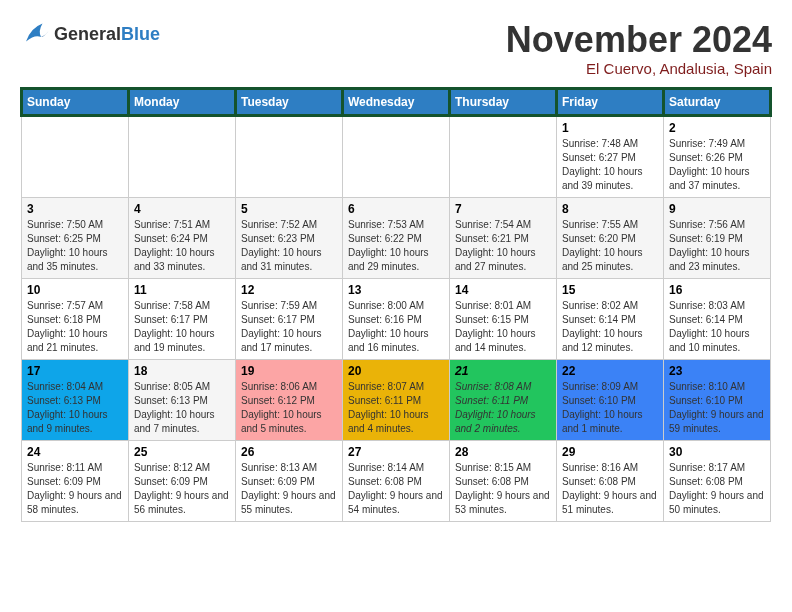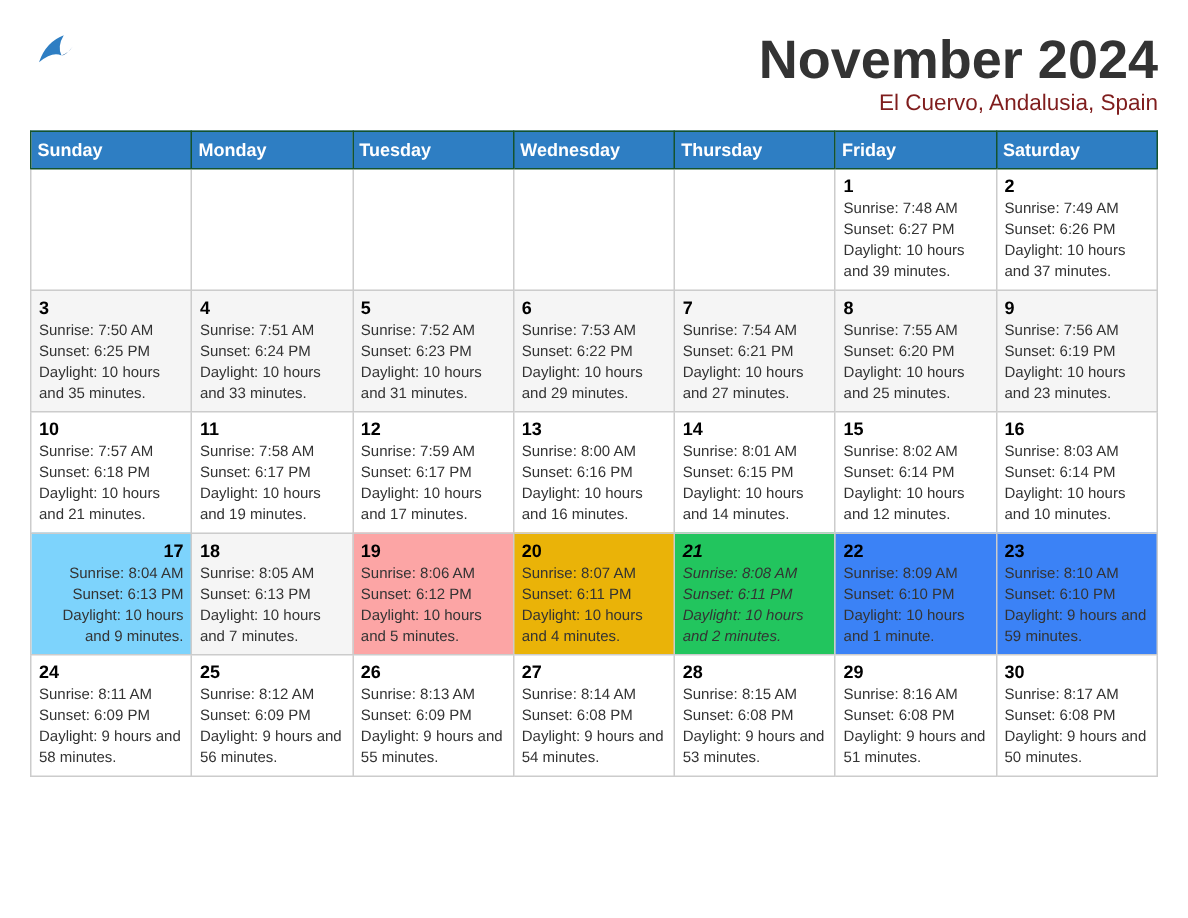--- a/index.html
+++ b/index.html
@@ -45,21 +45,21 @@
       border-collapse: collapse;
       font-size: 11px;
     }
     .calendar th {
       background-color: #2e7ec3;
       color: #fff;
       padding: 5px 4px;
       text-align: left;
       font-size: 12px;
       font-weight: bold;
-      border: 1px solid #14532d;
+      border: 3px solid #14532d;
     }
     .calendar td {
       border: 1px solid #ccc;
       vertical-align: top;
       padding: 4px 5px;
       width: calc(100% / 7);
       min-height: 80px;
       background: #fff;
     }
     .calendar tr:nth-child(even) td {
@@ -82,20 +82,23 @@
   </style>
 </head>
 <body>
 
 <div class="header-area">
   <div class="logo">
     <svg class="logo-bird" viewBox="0 0 40 36" fill="none" xmlns="http://www.w3.org/2000/svg">
       <path d="M8 28 Q14 10 30 4 Q24 14 28 22 Q20 18 8 28Z" fill="#2e7ec3"></path>
       <path d="M28 22 Q34 20 38 14 Q32 22 28 22Z" fill="#1a5a9a"></path>
     </svg>
+    <div>
+      <span class="logo-general" style="font-size:18px;font-weight:bold;color:#333;">General</span><span class="logo-blue" style="font-size:18px;font-weight:bold;color:#2e7ec3;">Blue</span>
+    </div>
   </div>
   <div class="title-block">
     <div class="month-year">November 2024</div>
     <div class="location">El Cuervo, Andalusia, Spain</div>
   </div>
 </div>
 
 <table class="calendar">
   <thead>
     <tr>
@@ -242,21 +245,21 @@
         <td>
         <span class="day-number">16</span>
         <div class="day-info">
           <span>Sunrise: 8:03 AM</span><br>
           <span>Sunset: 6:14 PM</span><br>
           <span>Daylight: 10 hours and 10 minutes.</span>
         </div>
       </td>
       </tr>
       <tr>
-        <td style="background: #7dd3fc; text-align: right;">
+        <td style="background: #0ea5e9;">
         <span class="day-number">17</span>
         <div class="day-info">
           <span>Sunrise: 8:04 AM</span><br>
           <span>Sunset: 6:13 PM</span><br>
           <span>Daylight: 10 hours and 9 minutes.</span>
         </div>
       </td>
         <td style="background: rgb(245, 245, 245);">
         <span class="day-number">18</span>
         <div class="day-info">

